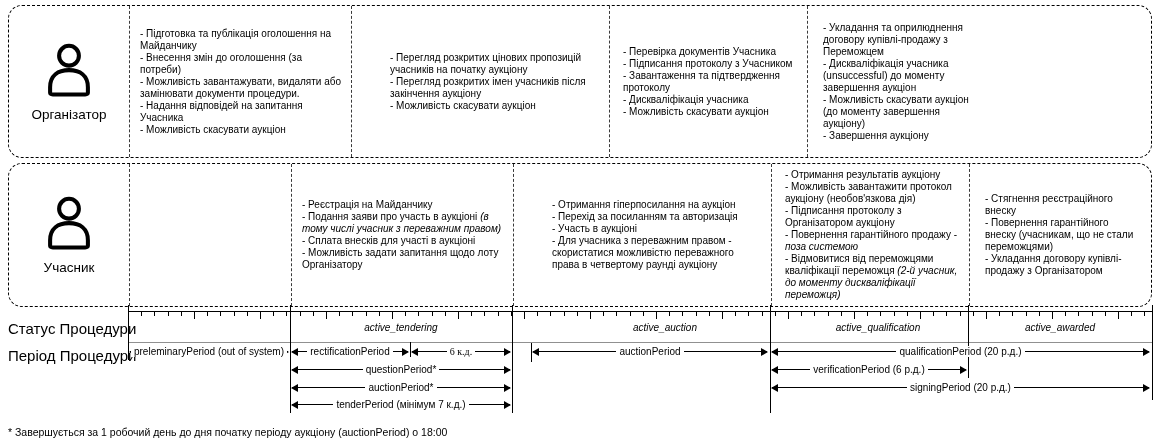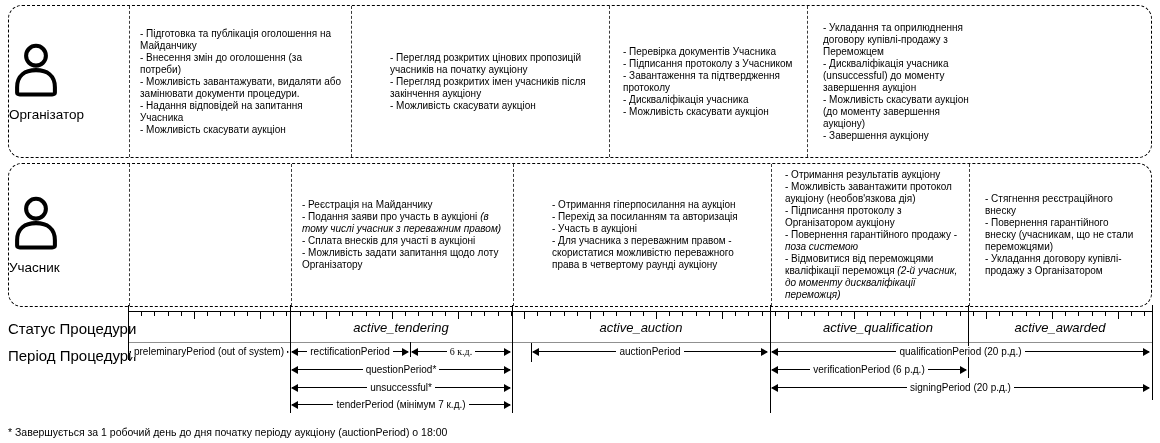--- a/index.html
+++ b/index.html
@@ -5,21 +5,21 @@
   html,body{margin:0;padding:0;background:#fff;}
   .page{position:relative;width:1160px;height:443px;background:#fff;
         font-family:"Liberation Sans", sans-serif;color:#000;overflow:hidden;}
 
   
   .lane{position:absolute;left:8px;width:1144px;border:1.5px dashed #000;
         border-radius:14px;display:flex;box-sizing:border-box;background:#fff;}
   .lane-organizer{top:5px;height:153px;}
   .lane-participant{top:163px;height:144px;}
   .actor-cell{width:120px;min-width:120px;display:flex;flex-direction:column;
-              align-items:flex-start;justify-content:center;gap:7px;}
+              align-items:center;justify-content:center;gap:7px;}
   .actor-label{font-size:13.5px;}
   .cells{display:flex;flex:1;}
   .cell{border-left:1px dashed #3a3a3a;box-sizing:border-box;display:flex;
         align-items:center;}
   .cell.c0{width:162px;min-width:162px;}
   .cell.c1{width:222px;min-width:222px;}
   .cell.c2{width:258px;min-width:258px;}
   .cell.c3{width:198px;min-width:198px;}
   .cell.c4{width:184px;min-width:184px;border-right:none;}
   .cell-inner{width:100%;}
@@ -33,21 +33,21 @@
 
   
   .timeline{position:absolute;left:0;top:0;width:1160px;height:443px;}
   .axis-label{position:absolute;left:8px;font-size:15px;white-space:nowrap;}
   .ruler{position:absolute;height:8px;border-top:1px solid #000;
          background-image:
            repeating-linear-gradient(to right,#000 0 1px,transparent 1px 66px),
            repeating-linear-gradient(to right,#000 0 1px,transparent 1px 13.2px);
          background-size:100% 7px,100% 4px;background-repeat:no-repeat,no-repeat;}
   .gray-line{position:absolute;height:0;border-top:1px solid #909090;}
-  .status-seg{position:absolute;top:320px;height:15px;font-size:13px;
+  .status-seg{position:absolute;top:320px;height:15px;font-size:10px;
               font-style:italic;text-align:center;line-height:15px;white-space:nowrap;}
   .guide{position:absolute;width:0;border-left:1px solid #000;}
   .arrow{position:absolute;height:14px;}
   .arrow .line{position:absolute;left:1px;right:1px;top:6px;border-top:1px solid #000;}
   .ah{position:absolute;top:3px;width:0;height:0;
       border-top:4px solid transparent;border-bottom:4px solid transparent;}
   .ah.l{left:0;border-right:7px solid #000;}
   .ah.r{right:0;border-left:7px solid #000;}
   .arrow .lbl{position:absolute;left:0;right:0;top:0;height:14px;text-align:center;
               font-size:10px;line-height:13px;white-space:nowrap;}
@@ -150,21 +150,21 @@
         </div>
       </div>
   </div>
 
   <div class="timeline" id="timeline">
     <div class="axis-label" style="top:320px">Статус Процедури</div>
     <div class="axis-label" style="top:347px">Період Процедури</div>
   <div class="ruler" style="left: 128px; top: 311px; width: 1024px;"></div>
       <div class="gray-line" style="left: 128px; top: 342px; width: 1024px;"></div>
       <div class="status-seg" style="left: 290px; width: 222px;">active_tendering</div>
-      <div class="status-seg" style="left: 512px; width: 258px;">active_auction</div>
+      <div class="status-seg" style="left: 512px; width: 258px; padding-left: 24px;">active_auction</div>
       <div class="status-seg" style="left: 770px; width: 198px; margin-left: 9px;">active_qualification</div>
       <div class="status-seg" style="left: 968px; width: 184px;">active_awarded</div>
       <div class="guide" style="left: 128px; top: 305px; height: 55px;"></div>
       <div class="guide" style="left: 290px; top: 305px; height: 108px;"></div>
       <div class="guide" style="left: 410px; top: 342px; height: 15px;"></div>
       <div class="guide" style="left: 512px; top: 305px; height: 108px;"></div>
       <div class="guide" style="left: 531px; top: 343px; height: 19px;"></div>
       <div class="guide" style="left: 770px; top: 305px; height: 108px;"></div>
       <div class="guide" style="left: 968px; top: 305px; height: 73px;"></div>
       <div class="guide" style="left: 1152px; top: 305px; height: 95px;"></div>
@@ -207,21 +207,21 @@
       <div class="arrow" style="left: 771px; top: 363px; width: 196px;">
         <span class="line"></span>
         <span class="ah l"></span>
         <span class="ah r"></span>
         <span class="lbl"><span>verificationPeriod (6 р.д.)</span></span>
       </div>
       <div class="arrow" style="left: 291px; top: 380.5px; width: 220px;">
         <span class="line"></span>
         <span class="ah l"></span>
         <span class="ah r"></span>
-        <span class="lbl"><span>unsuccessful*</span></span>
+        <span class="lbl"><span>auctionPeriod*</span></span>
       </div>
       <div class="arrow" style="left: 771px; top: 380.5px; width: 379px;">
         <span class="line"></span>
         <span class="ah l"></span>
         <span class="ah r"></span>
         <span class="lbl"><span>signingPeriod (20 р.д.)</span></span>
       </div>
       <div class="arrow" style="left: 291px; top: 397.5px; width: 220px;">
         <span class="line"></span>
         <span class="ah l"></span>

